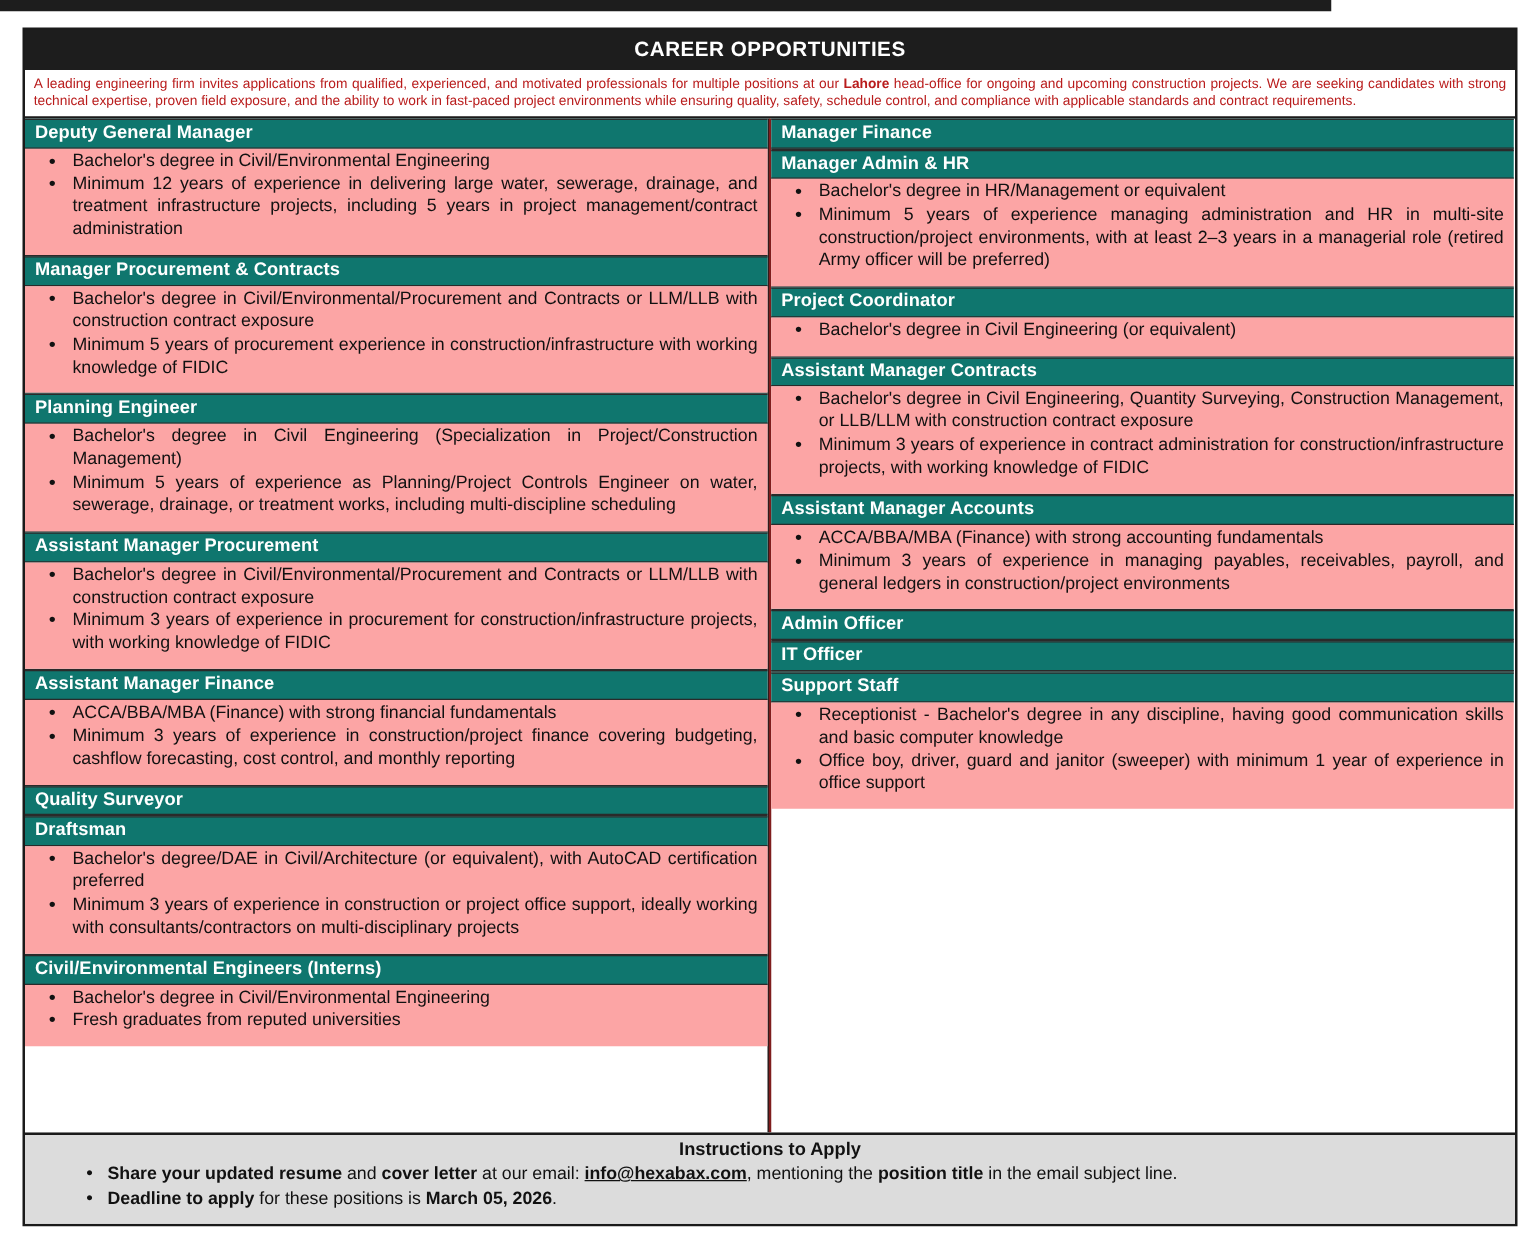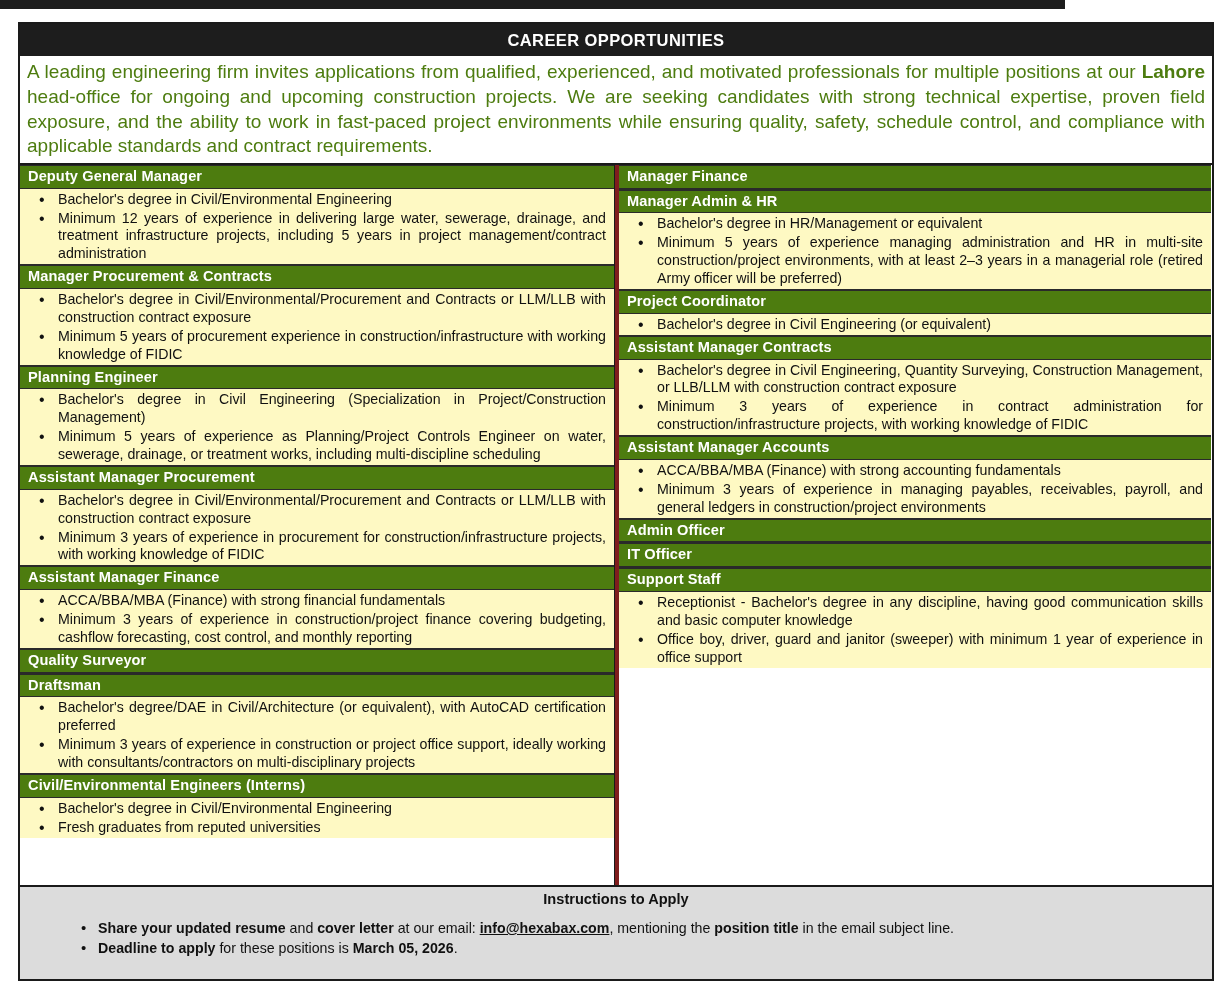--- a/index.html
+++ b/index.html
@@ -46,69 +46,69 @@
     color: #ffffff;
     text-align: center;
     font-size: 16.5px;
     font-weight: bold;
     letter-spacing: 0.4px;
     padding: 7px 0 7px 0;
     line-height: 1.1;
   }
 
   .intro {
-    font-size: 19px;
+    font-size: 11px;
     line-height: 1.30;
     text-align: justify;
     padding: 4px 7px 4px 7px;
     background: #ffffff;
     border-bottom: 2px solid #1a1a1a;
-    color: #4d7c0f;
+    color: #b91c1c;
   }
   .intro b { font-weight: bold; }
 
   
   .columns {
     display: flex;
     flex: 1 1 auto;
     align-items: stretch;
     min-height: 0;
     background: #ffffff;
   }
   .col {
     width: 50%;
     box-sizing: border-box;
     display: flex;
     flex-direction: column;
   }
   .col-left  { border-right: 2px solid #1a1a1a; }
-  .col-right { border-left: 4px solid #7f1d1d; margin-left: -1px; }
+  .col-right { border-left: 2px solid #7f1d1d; margin-left: -1px; }
 
   .job {
     border-bottom: 1.5px solid #2a2a2a;
     display: flex;
     flex-direction: column;
   }
   .job:last-child { border-bottom: none; }
 
   .job-title {
-    background: #4d7c0f;
+    background: #0f766e;
     color: #ffffff;
     font-weight: bold;
     font-size: 14.6px;
     line-height: 1.22;
     padding: 2px 0 2px 8px;
     border-top: 1px solid #2a2a2a;
     border-bottom: 1px solid #2a2a2a;
     letter-spacing: 0.1px;
   }
 
   .job-body {
-    padding: 1px 8px 0 0;
-    background: #fef9c3;
+    padding: 1px 8px 10px 0;
+    background: #fca5a5;
     flex: 1 1 auto;
     display: flex;
     flex-direction: column;
     justify-content: center;
   }
 
   ul.reqs {
     margin: 0;
     padding: 0 0 0 38px;
     list-style: none;
@@ -140,21 +140,21 @@
     padding: 4px 10px 10px 10px;
   }
   .instructions-title {
     font-size: 14.6px;
     font-weight: bold;
     color: #111111;
     margin-bottom: 2px;
     text-align: center;
   }
   ul.inst-list {
-    margin: 12px;
+    margin: 0;
     padding: 0 0 0 56px;
     list-style: none;
   }
   ul.inst-list li {
     position: relative;
     font-size: 14.2px;
     line-height: 1.30;
     margin: 1px 0;
     color: #111111;
   }

